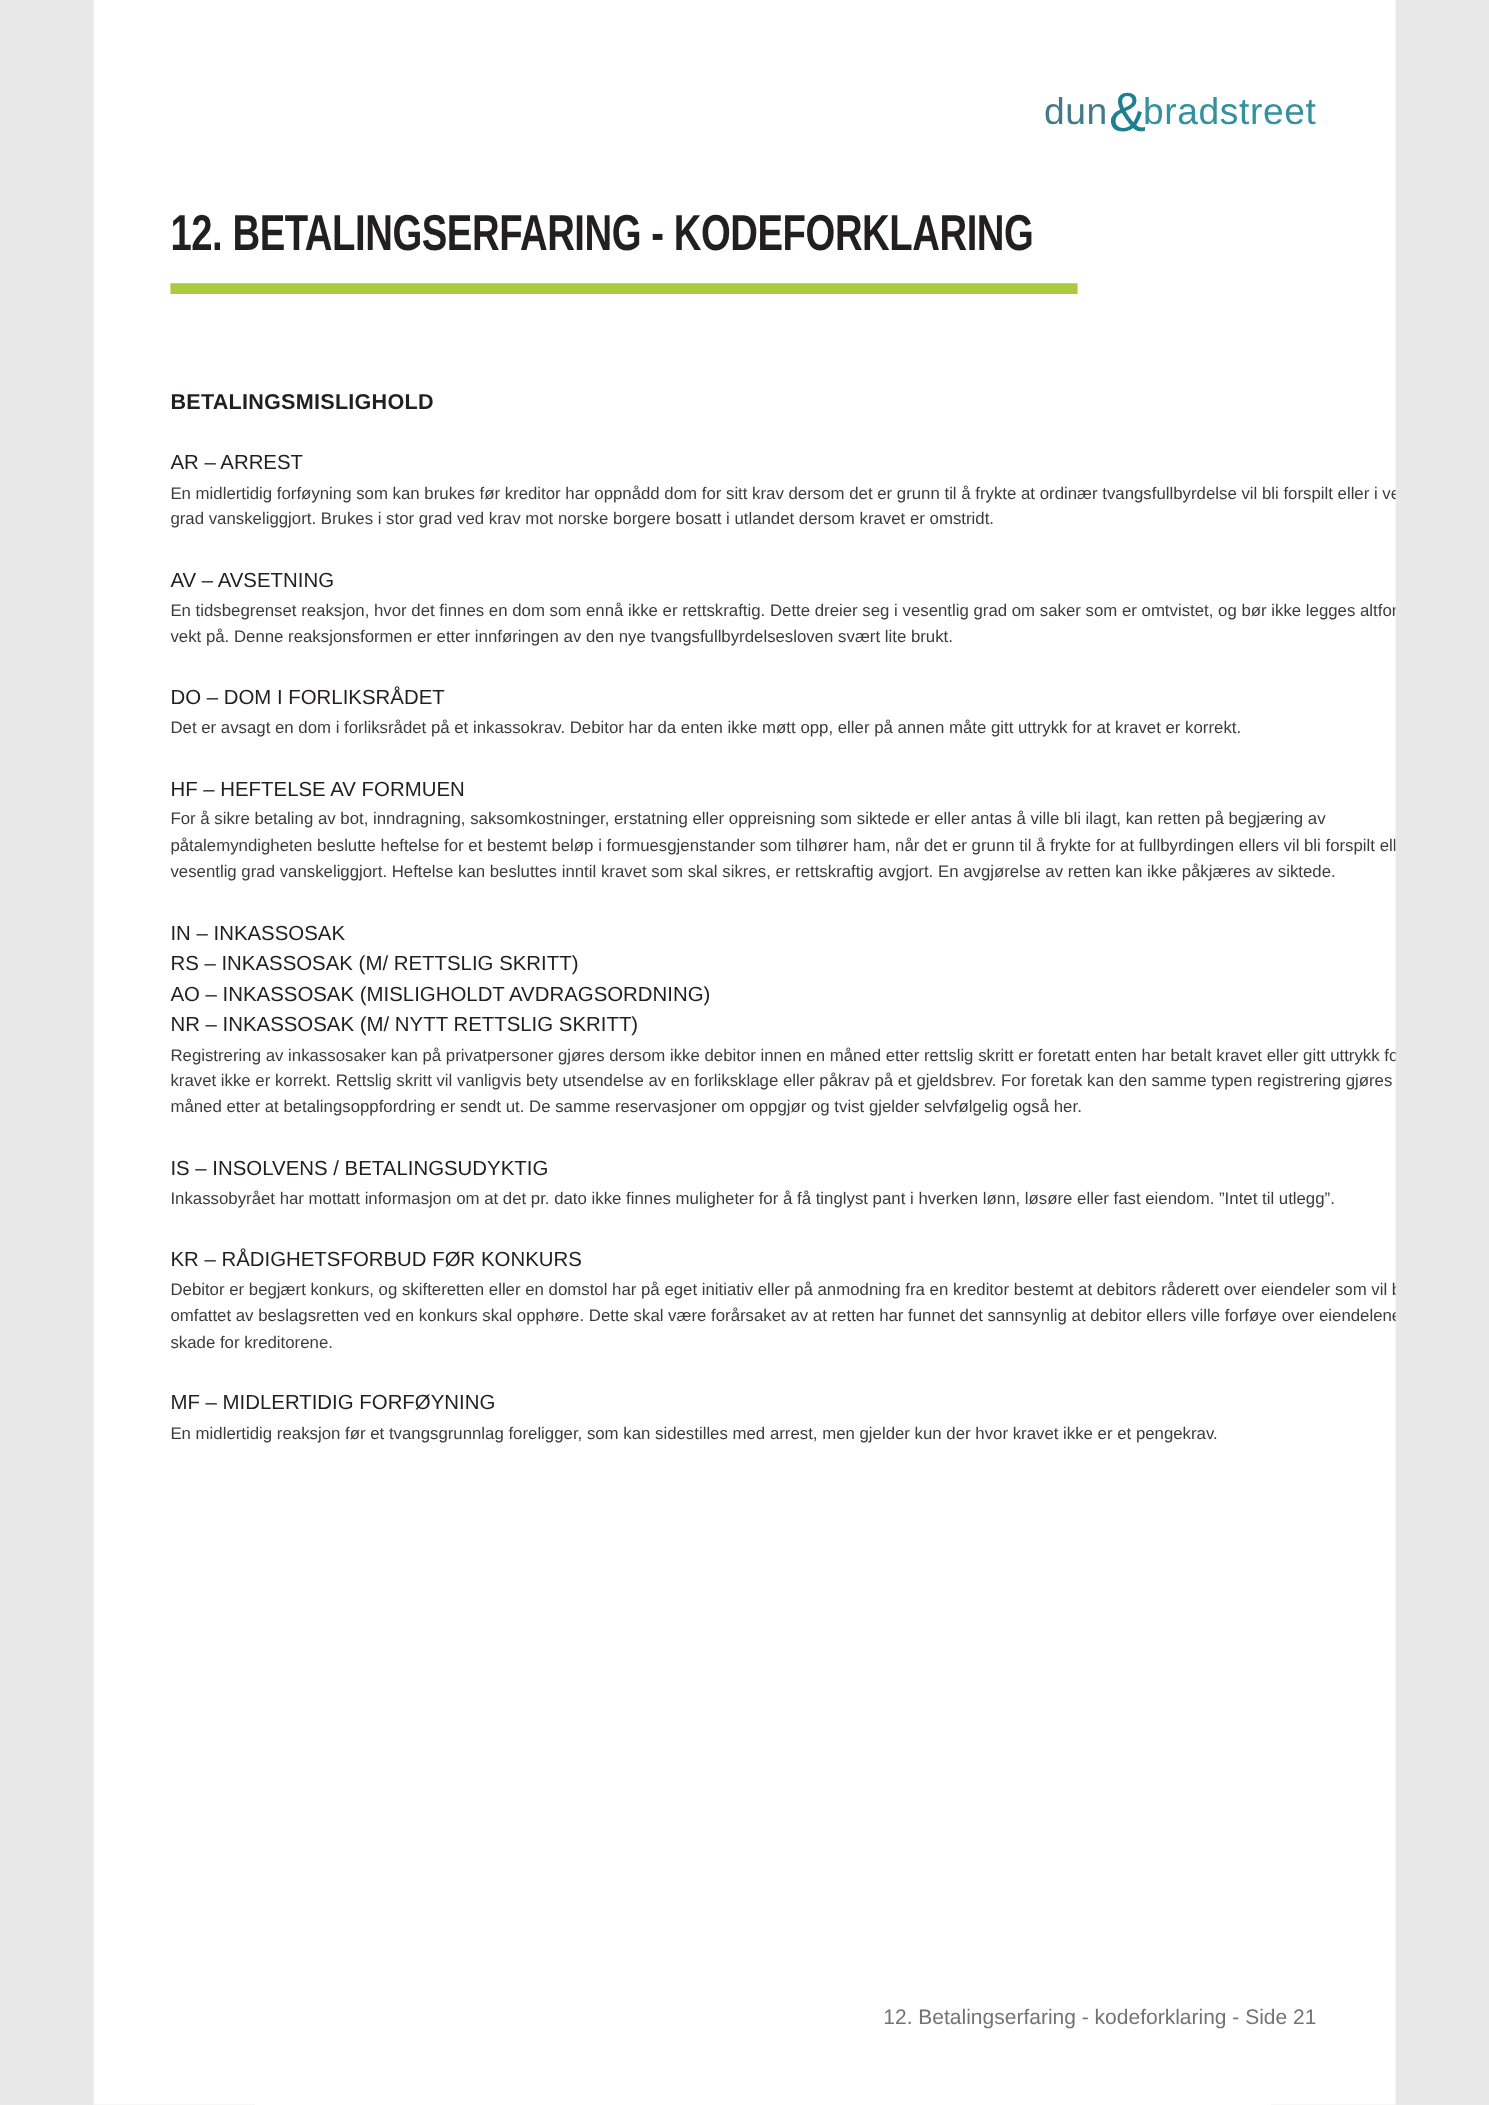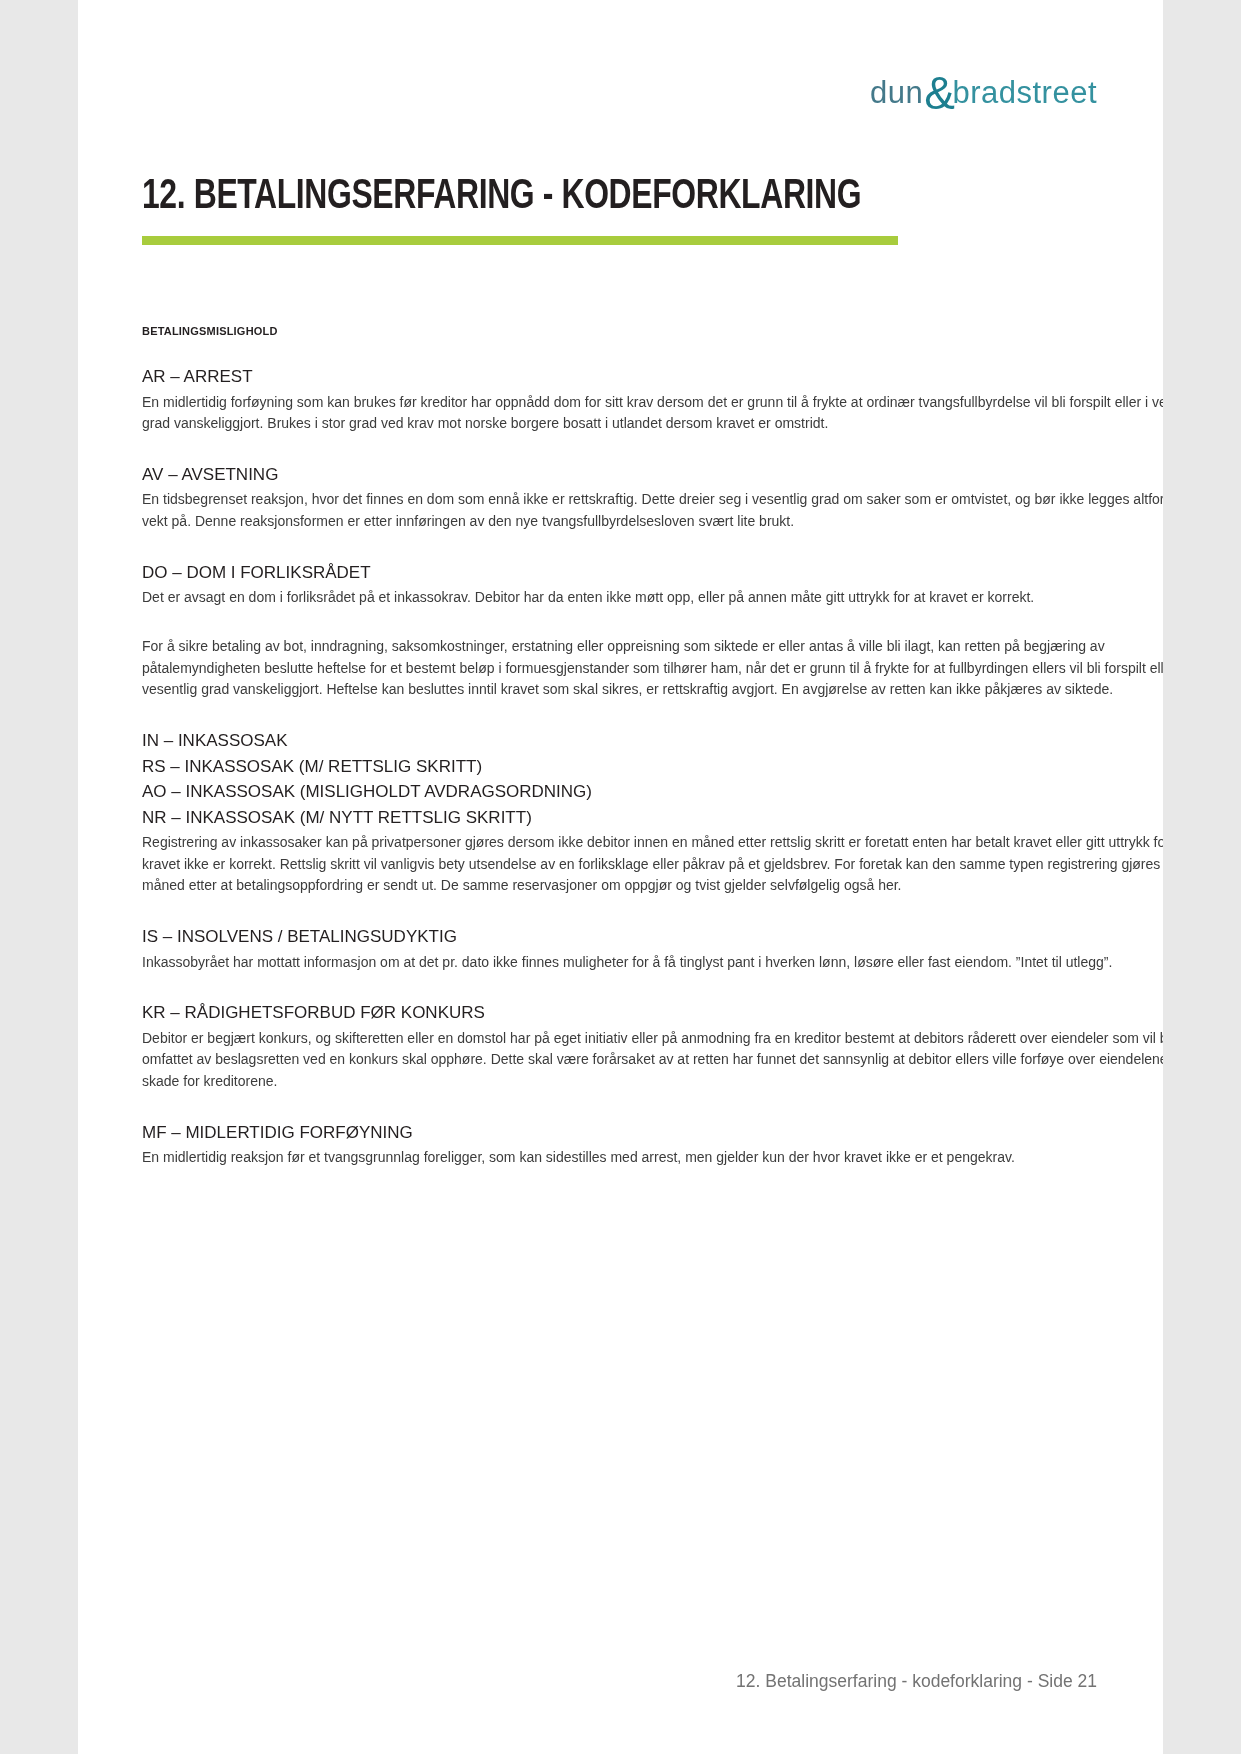--- a/index.html
+++ b/index.html
@@ -55,21 +55,21 @@
   }
   .accent-rule {
     margin-top: 18px;
     width: 756px;
     height: 9px;
     background: #a8cc3d;
   }
   
   .category-heading {
     margin-top: 80px;
-    font-size: 11px;
+    font-size: 18px;
     font-weight: 700;
     color: #231f20;
     letter-spacing: 0.2px;
   }
   .section { margin-top: 27px; }
   .section-heading {
     font-size: 17px;
     font-weight: 400;
     color: #231f20;
     line-height: 1.5;
@@ -114,20 +114,21 @@
         </div>
         <div class="section">
           <div class="section-heading">AV – AVSETNING</div>
           <p class="section-body">En tidsbegrenset reaksjon, hvor det finnes en dom som ennå ikke er rettskraftig. Dette dreier seg i vesentlig grad om saker som er omtvistet, og bør ikke legges altfor mye vekt på. Denne reaksjonsformen er etter innføringen av den nye tvangsfullbyrdelsesloven svært lite brukt.</p>
         </div>
         <div class="section">
           <div class="section-heading">DO – DOM I FORLIKSRÅDET</div>
           <p class="section-body">Det er avsagt en dom i forliksrådet på et inkassokrav. Debitor har da enten ikke møtt opp, eller på annen måte gitt uttrykk for at kravet er korrekt.</p>
         </div>
         <div class="section">
+          <div class="section-heading">HF – HEFTELSE AV FORMUEN</div>
           <p class="section-body">For å sikre betaling av bot, inndragning, saksomkostninger, erstatning eller oppreisning som siktede er eller antas å ville bli ilagt, kan retten på begjæring av påtalemyndigheten beslutte heftelse for et bestemt beløp i formuesgjenstander som tilhører ham, når det er grunn til å frykte for at fullbyrdingen ellers vil bli forspilt eller i vesentlig grad vanskeliggjort. Heftelse kan besluttes inntil kravet som skal sikres, er rettskraftig avgjort. En avgjørelse av retten kan ikke påkjæres av siktede.</p>
         </div>
         <div class="section">
           <div class="section-heading">IN – INKASSOSAK</div>
           <div class="section-heading">RS – INKASSOSAK (M/ RETTSLIG SKRITT)</div>
           <div class="section-heading">AO – INKASSOSAK (MISLIGHOLDT AVDRAGSORDNING)</div>
           <div class="section-heading">NR – INKASSOSAK (M/ NYTT RETTSLIG SKRITT)</div>
           <p class="section-body">Registrering av inkassosaker kan på privatpersoner gjøres dersom ikke debitor innen en måned etter rettslig skritt er foretatt enten har betalt kravet eller gitt uttrykk for at kravet ikke er korrekt. Rettslig skritt vil vanligvis bety utsendelse av en forliksklage eller påkrav på et gjeldsbrev. For foretak kan den samme typen registrering gjøres en måned etter at betalingsoppfordring er sendt ut. De samme reservasjoner om oppgjør og tvist gjelder selvfølgelig også her.</p>
         </div>
         <div class="section">

